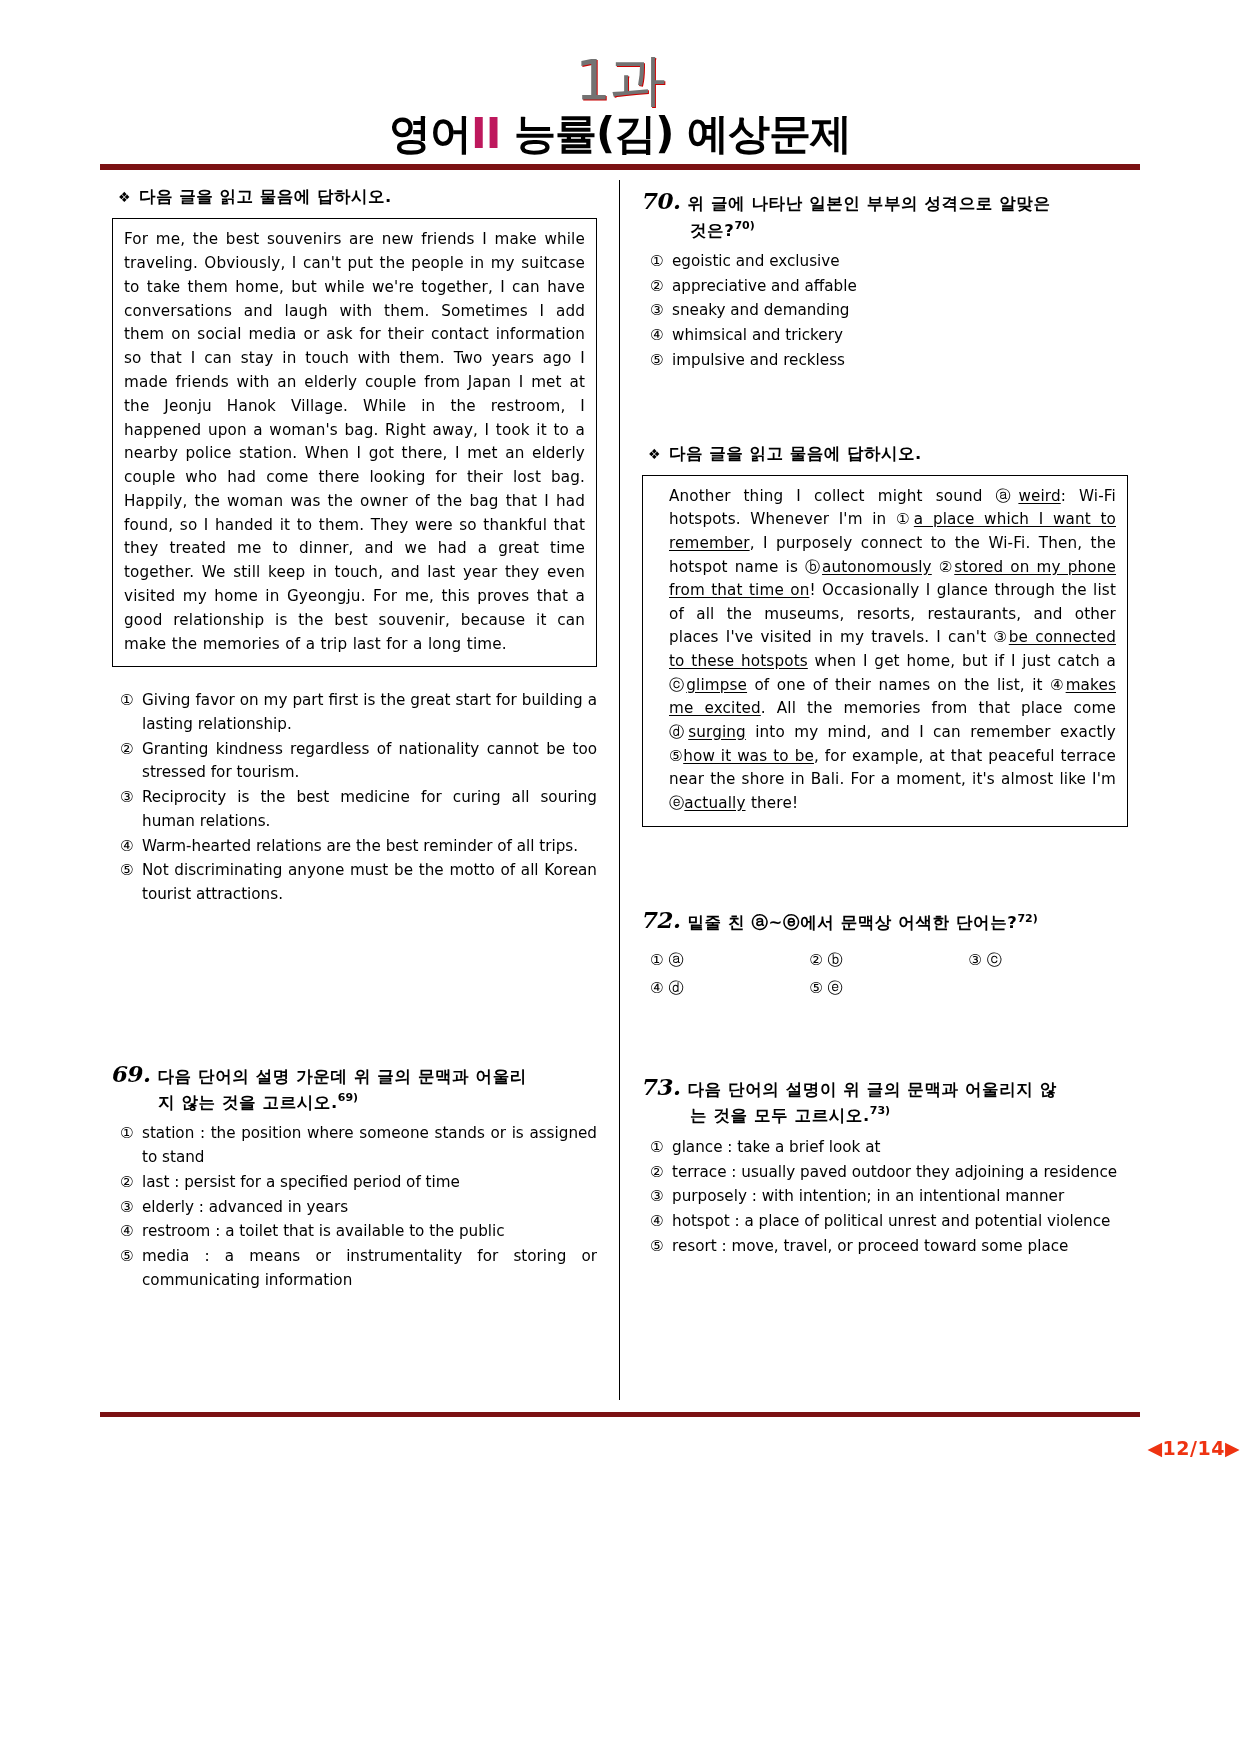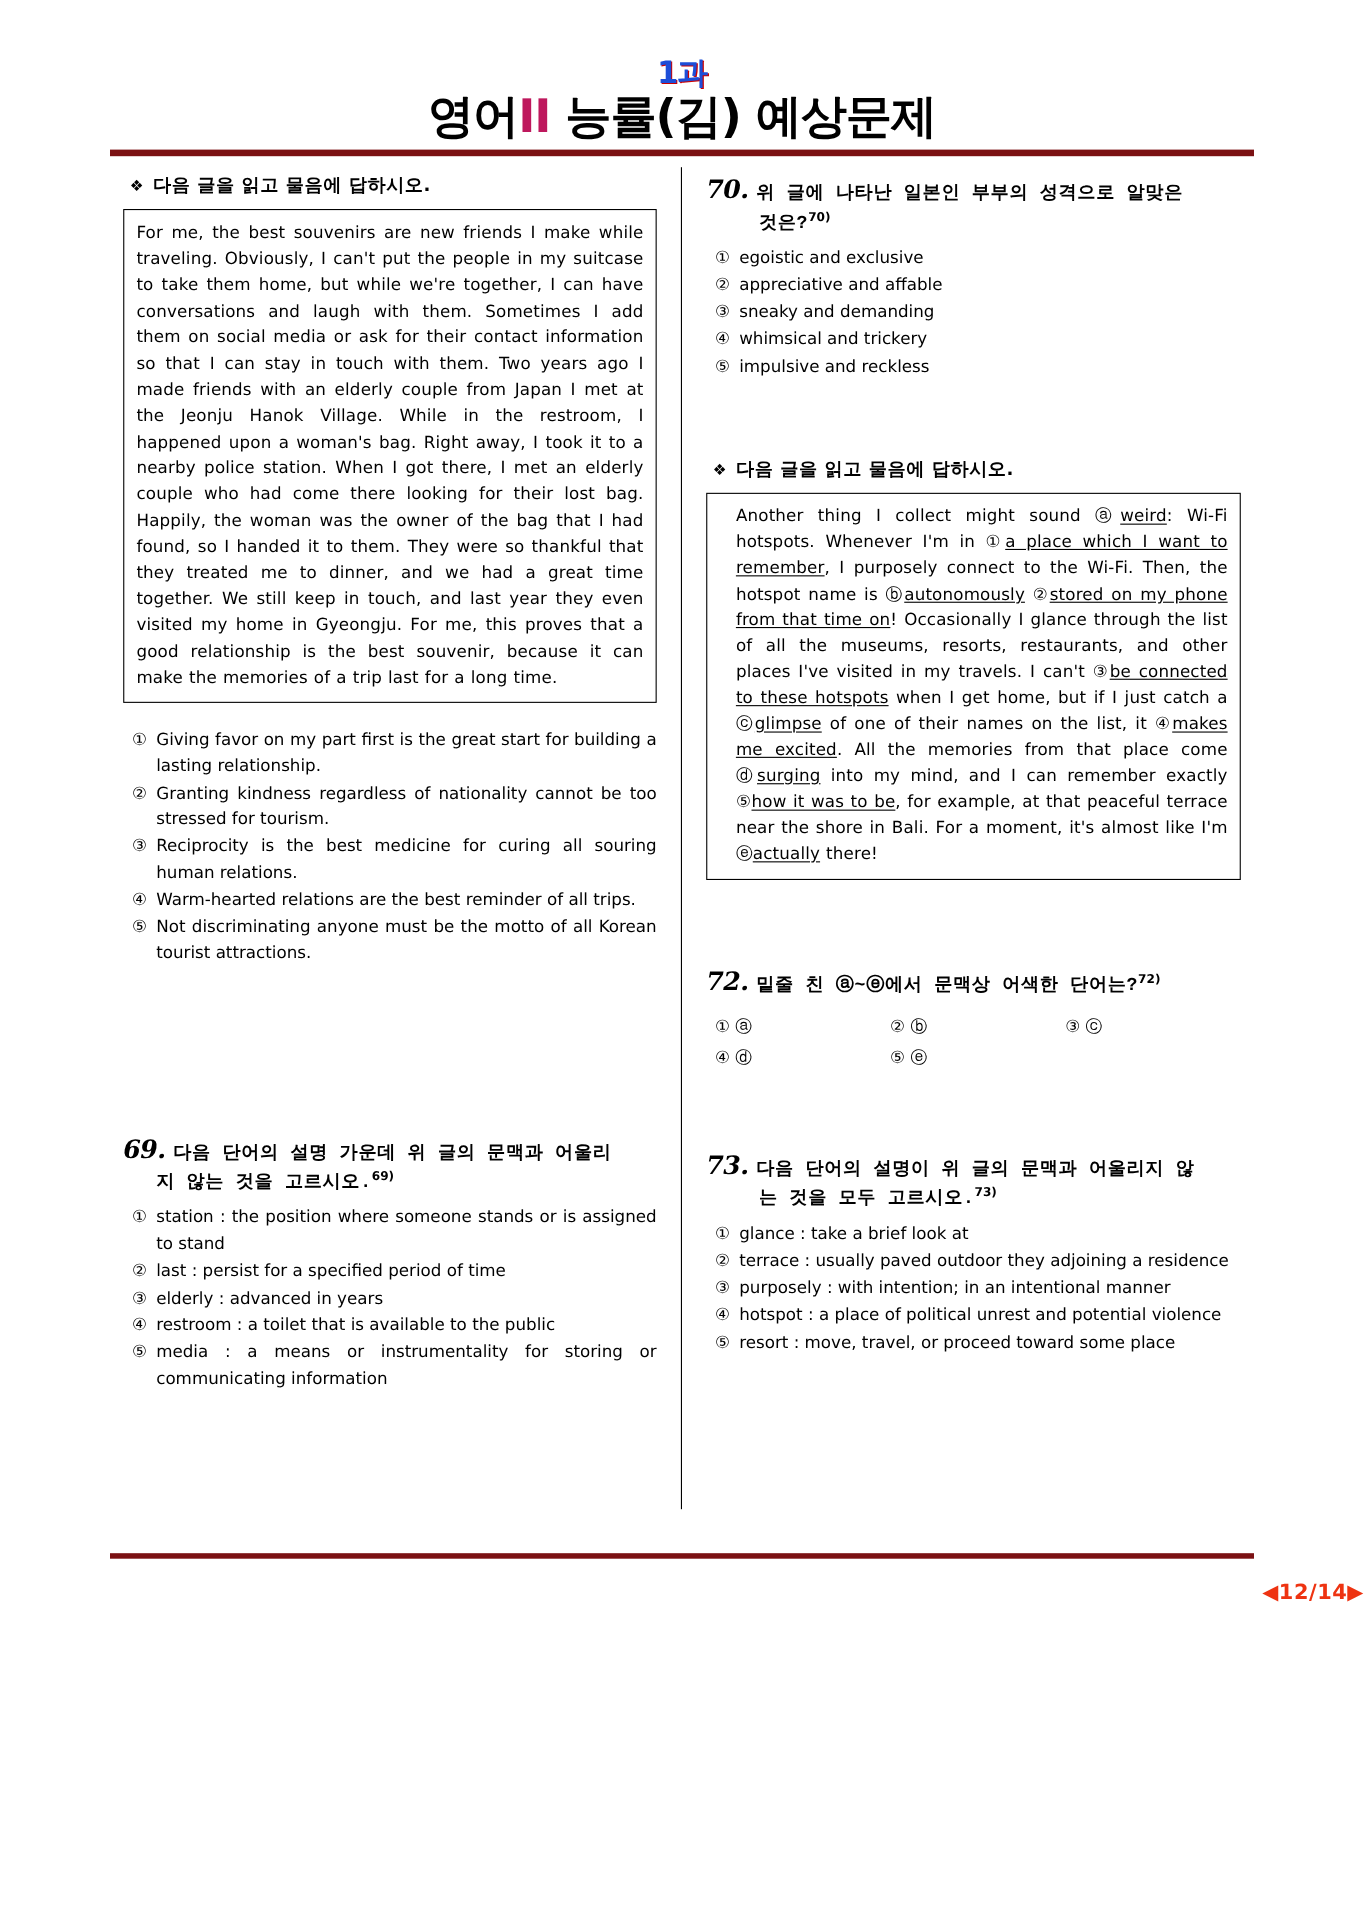--- a/index.html
+++ b/index.html
@@ -13,23 +13,23 @@
     position: relative;
   }
 
   
   .title-block {
     text-align: center;
     padding-top: 52px;
   }
   .title-lesson {
     font-family: "DejaVu Sans", sans-serif;
-    font-weight: bold;
-    font-size: 28px;
-    color: #1d4ed8;
+    font-weight: normal;
+    font-size: 56px;
+    color: #737373;
     letter-spacing: -1px;
     line-height: 1.0;
     text-shadow: 1px 1px 0 #cc0000;
   }
   .title-main {
     font-family: "DejaVu Sans", sans-serif;
     font-weight: bold;
     font-size: 42px;
     color: #000000;
     line-height: 1.15;
@@ -95,21 +95,21 @@
     font-weight: bold;
   }
   .q-num {
     font-family: "DejaVu Serif", serif;
     font-style: italic;
     font-weight: bold;
     font-size: 23px;
     letter-spacing: -0.5px;
     margin-right: 7px;
   }
-  .q-text { letter-spacing: 0.6px; font-family: Liberation Mono, monospace; }
+  .q-text { letter-spacing: 0.6px; }
   .q-sup {
     font-size: 11px;
     font-weight: bold;
     vertical-align: super;
     letter-spacing: 0;
   }
   .q-indent { display: inline-block; }
 
   
   .choices {
@@ -207,21 +207,21 @@
         <div class="choice">
             <span class="mark">⑤</span>
             <span class="body">Not discriminating anyone must be the motto of all Korean tourist attractions.</span>
           </div>
       </div>
     </div>
 
     <div class="q" style="margin-top:150px;">
       <div class="q-head">
         <span class="q-num">69.</span><span class="q-text">다음 단어의 설명 가운데 위 글의 문맥과 어울리</span><br>
-        <span class="q-indent" style="margin-left:30px;"><span class="q-text">지 않는 것을 고르시오.</span><span class="q-sup">69)</span></span>
+        <span class="q-indent" style="margin-left:46px;"><span class="q-text">지 않는 것을 고르시오.</span><span class="q-sup">69)</span></span>
       </div>
       <div class="choices">
         <div class="choice">
             <span class="mark">①</span>
             <span class="body">station : the position where someone stands or is assigned to stand</span>
           </div>
         <div class="choice">
             <span class="mark">②</span>
             <span class="body">last : persist for a specified period of time</span>
           </div>

